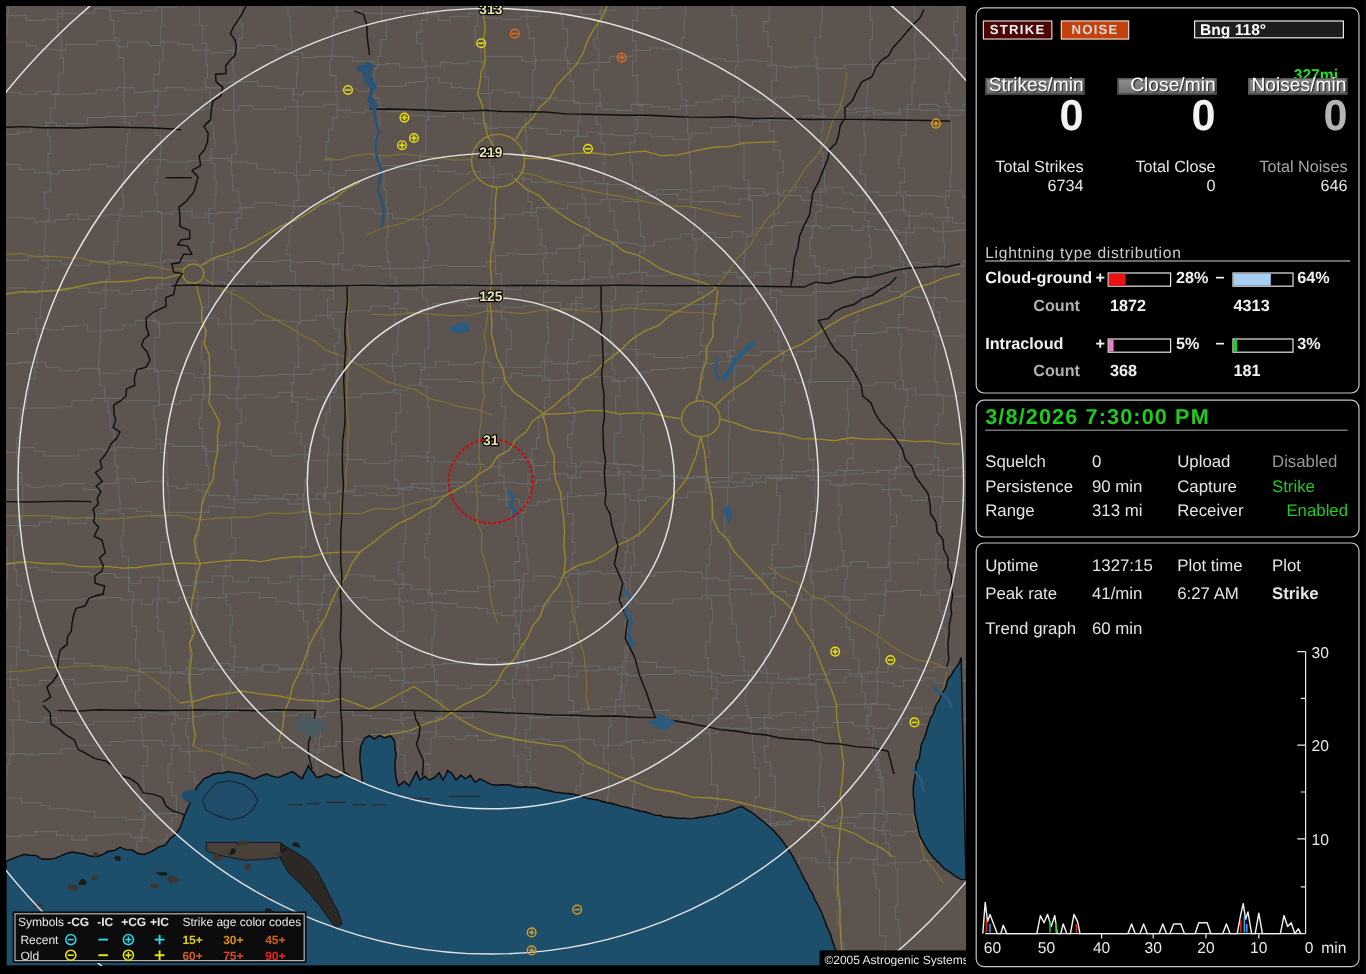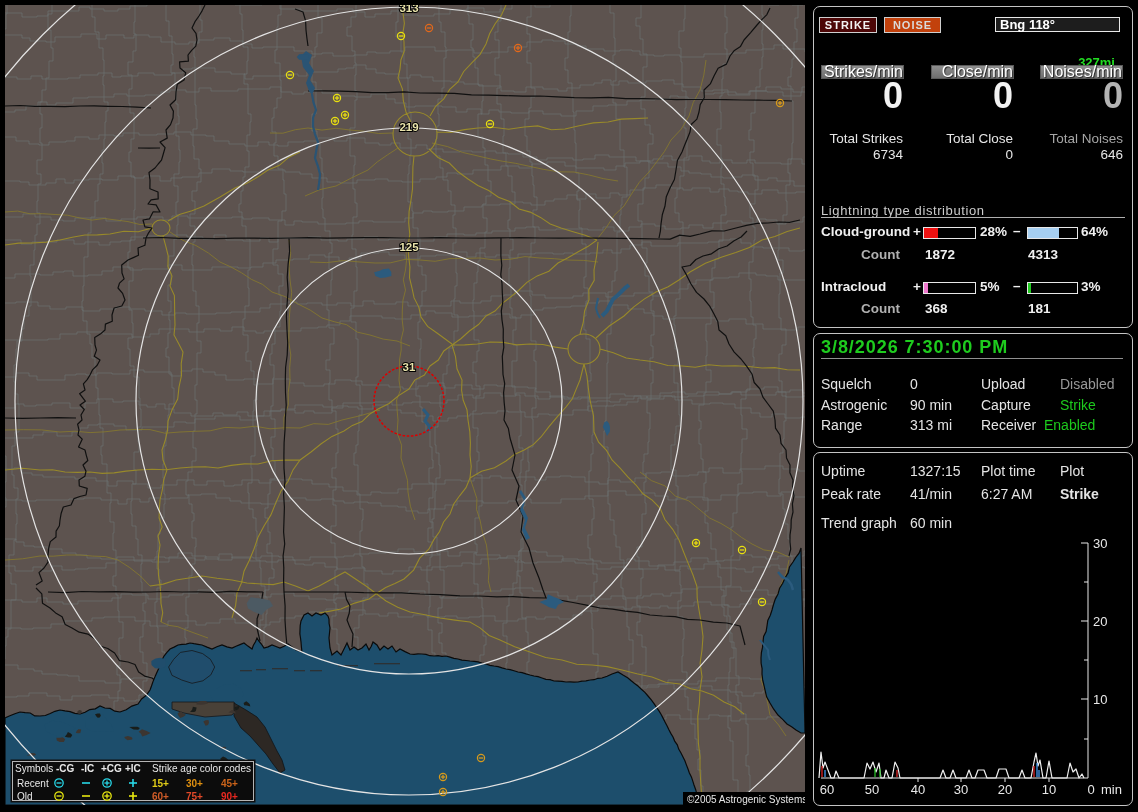--- a/index.html
+++ b/index.html
@@ -220,28 +220,28 @@
     <div class="rowg" style="left:821px;top:302px">Count</div>
     <div class="rowb" style="left:925px;top:302px">368</div>
     <div class="rowb" style="left:1028px;top:302px">181</div>
     <div class="box" style="left:813px;top:333px;width:318px;height:113px"></div>
     <div class="date">3/8/2026 7:30:00 PM</div>
     <div style="position:absolute;left:821px;top:358px;width:302px;height:1px;background:#909090"></div>
     <div class="row" style="left:821px;top:377px">Squelch</div>
     <div class="row" style="left:910px;top:377px">0</div>
     <div class="row" style="left:981px;top:377px">Upload</div>
     <div class="row dis" style="left:1060px;top:377px">Disabled</div>
-    <div class="row" style="left:821px;top:397.5px">Astrogenic</div>
+    <div class="row" style="left:821px;top:397.5px">Persistence</div>
     <div class="row" style="left:910px;top:397.5px">90 min</div>
     <div class="row" style="left:981px;top:397.5px">Capture</div>
     <div class="row grn2" style="left:1060px;top:397.5px">Strike</div>
     <div class="row" style="left:821px;top:418px">Range</div>
     <div class="row" style="left:910px;top:418px">313 mi</div>
     <div class="row" style="left:981px;top:418px">Receiver</div>
-    <div class="row grn2" style="left:1044px;top:418px">Enabled</div>
+    <div class="row grn2" style="left:1072px;top:418px">Enabled</div>
     <div class="box" style="left:813px;top:452px;width:318px;height:352px"></div>
     <div class="row dim2" style="left:821px;top:464px">Uptime</div>
     <div class="row" style="left:910px;top:464px">1327:15</div>
     <div class="row dim2" style="left:981px;top:464px">Plot time</div>
     <div class="row" style="left:1060px;top:464px">Plot</div>
     <div class="row dim2" style="left:821px;top:487px">Peak rate</div>
     <div class="row" style="left:910px;top:487px">41/min</div>
     <div class="row" style="left:981px;top:487px">6:27 AM</div>
     <div class="row" style="left:1060px;top:487px;font-weight:bold">Strike</div>
     <div class="row dim2" style="left:821px;top:516px">Trend graph</div>

